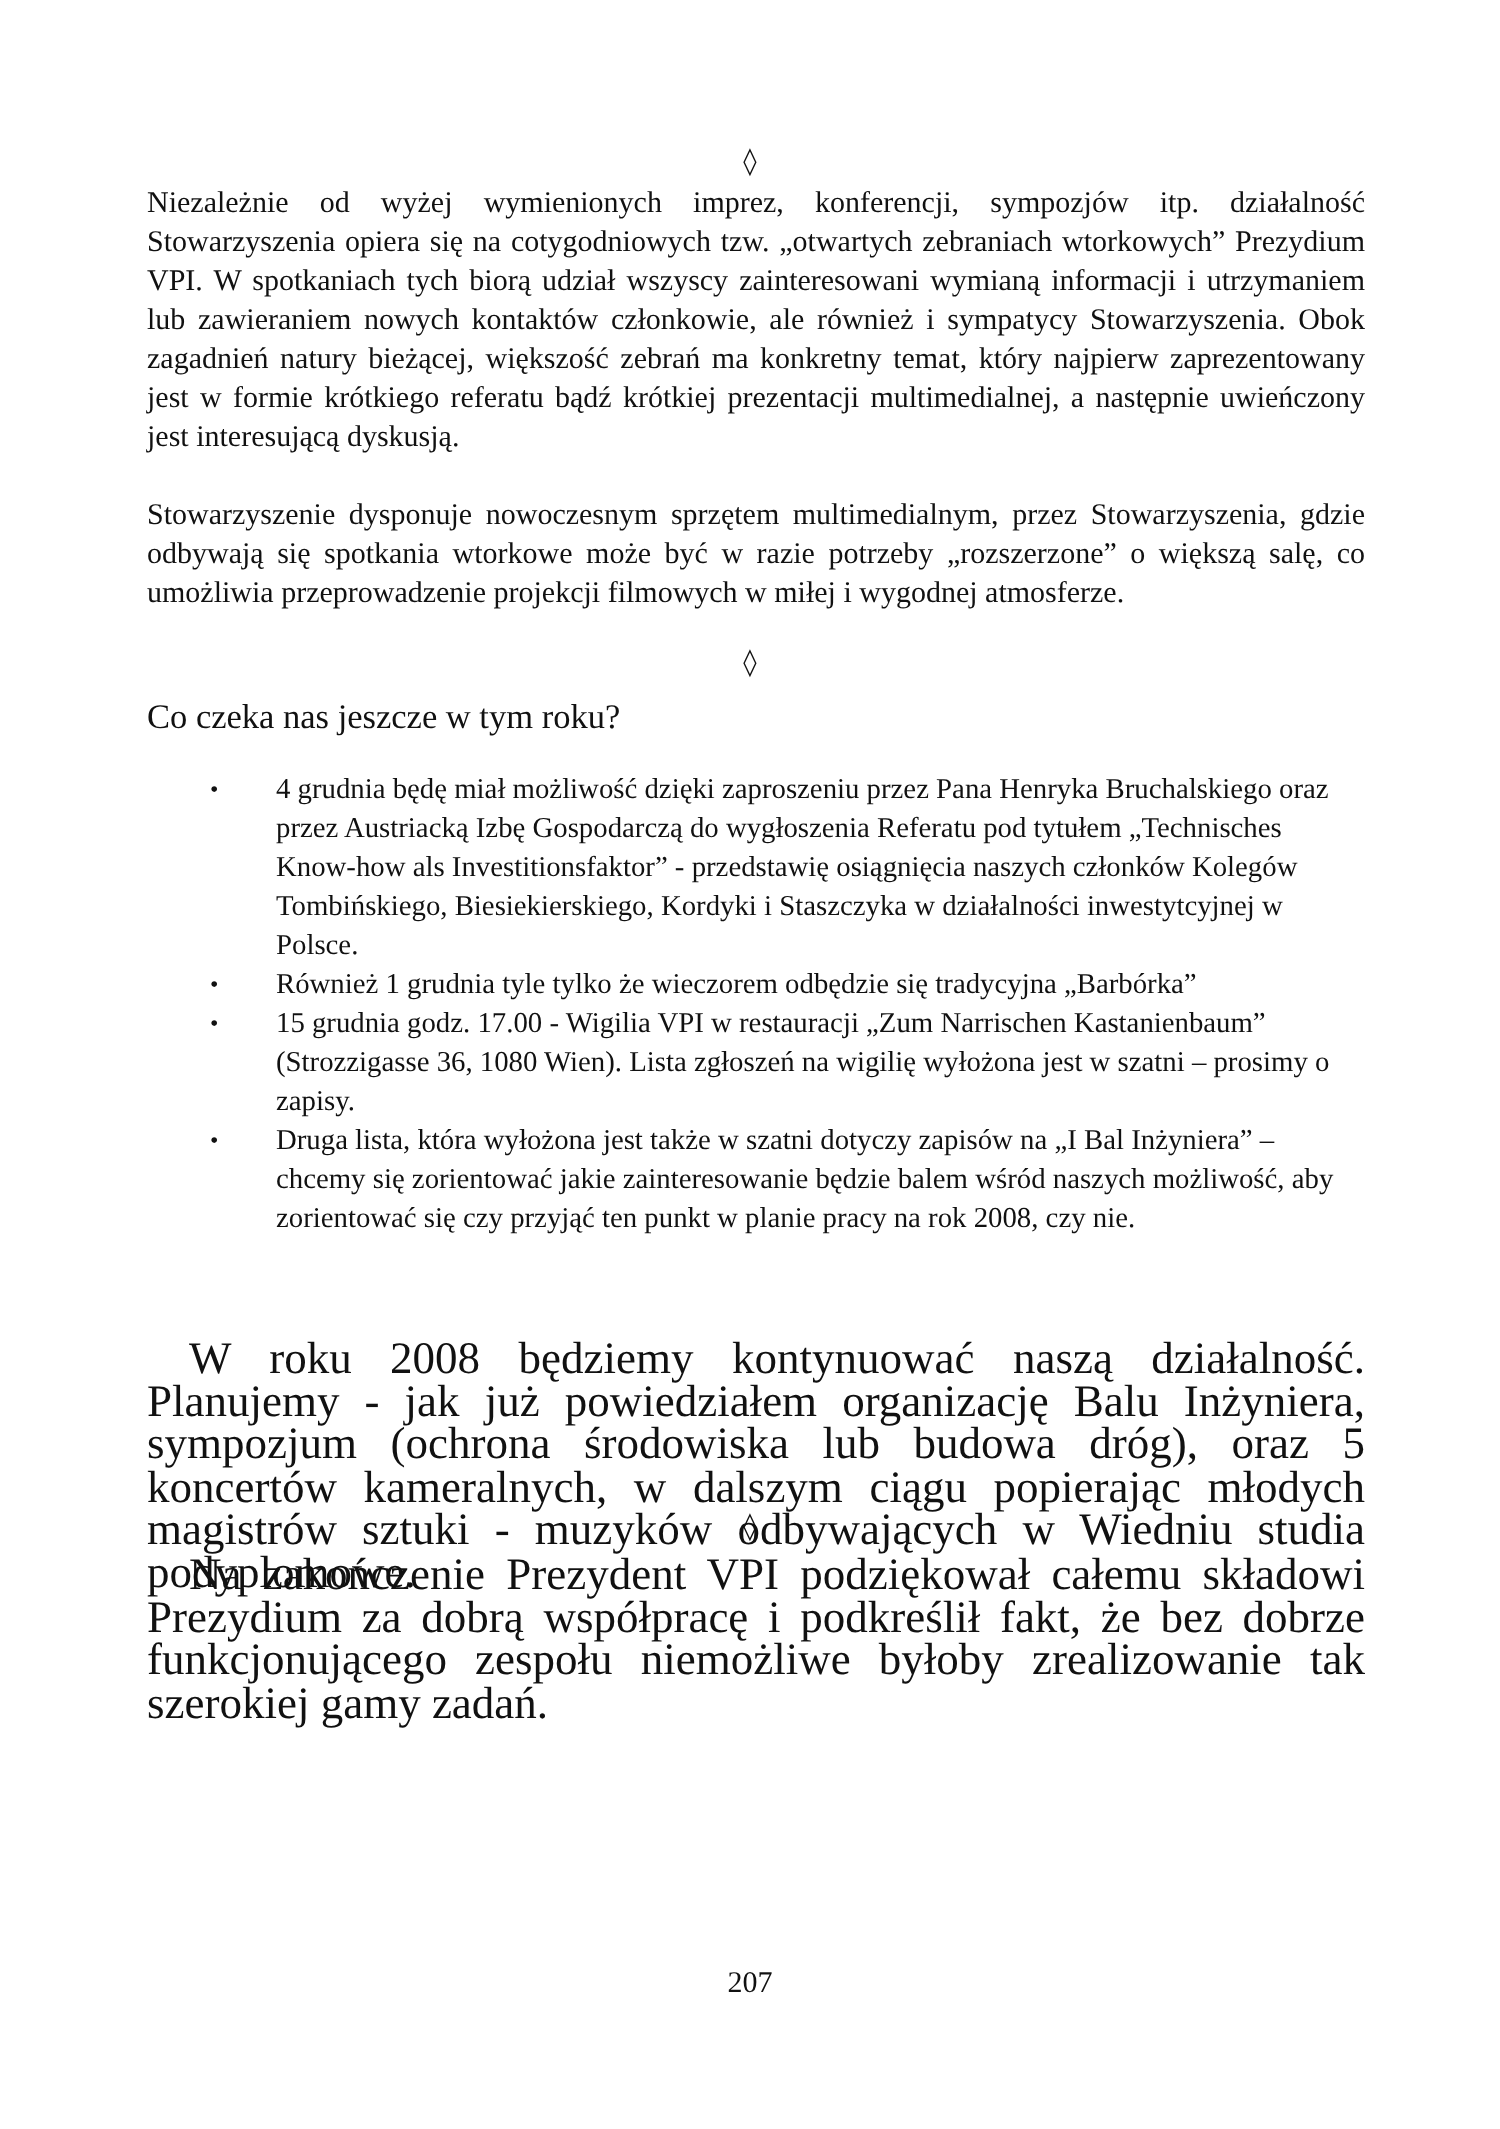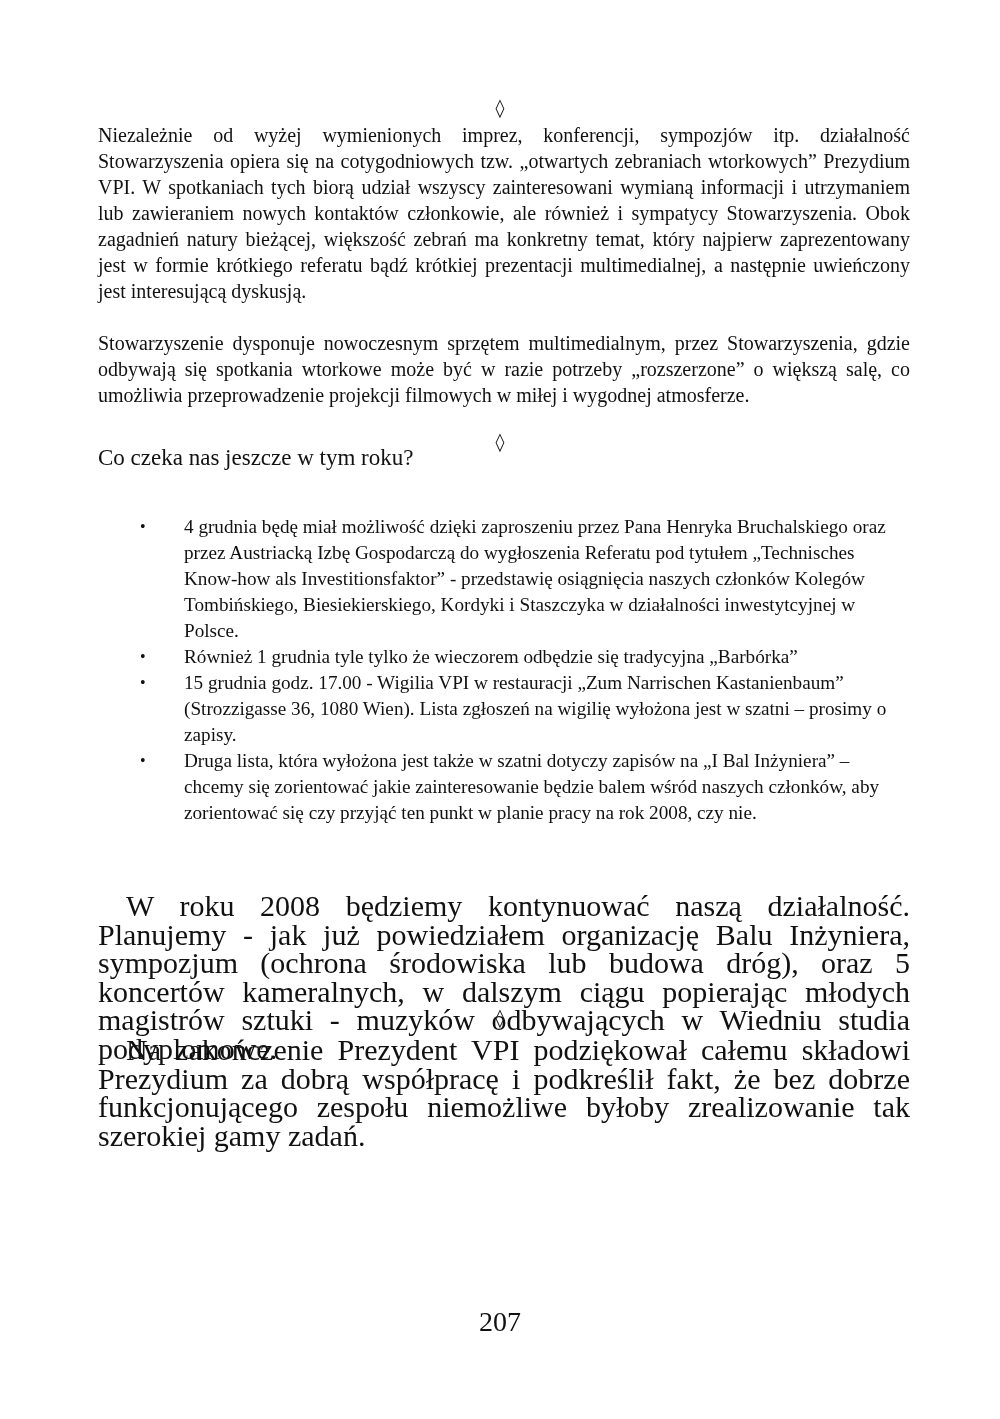--- a/index.html
+++ b/index.html
@@ -36,21 +36,21 @@
       width: 812px;
       font-size: 20px;
       line-height: 26px;
       text-align: justify;
       text-align-last: left;
       margin: 0;
     }
     .heading {
       position: absolute;
       left: 98px;
-      top: 443px;
+      top: 463px;
       font-size: 23px;
       line-height: 30px;
       margin: 0;
       font-weight: normal;
     }
     .bullet-list {
       position: absolute;
       left: 0;
       top: 514px;
       width: 1000px;
@@ -82,21 +82,21 @@
       text-align-last: left;
       text-indent: 28px;
       margin: 0;
     }
     .page-number {
       position: absolute;
       left: 0;
       top: 1305px;
       width: 1000px;
       text-align: center;
-      font-size: 28px;
+      font-size: 20px;
       line-height: 34px;
     }
   </style>
 </head>
 <body>
 
 <div class="page">
 
   <div class="divider" style="top:98px;">◊</div>
 
@@ -116,21 +116,21 @@
     <li class="bullet-item">
       <span class="bullet-dot">•</span>
       <span>Również 1 grudnia tyle tylko że wieczorem odbędzie się tradycyjna „Barbórka”</span>
     </li>
     <li class="bullet-item">
       <span class="bullet-dot">•</span>
       <span>15 grudnia godz. 17.00 - Wigilia VPI w restauracji „Zum Narrischen Kastanienbaum” (Strozzigasse 36, 1080 Wien). Lista zgłoszeń na wigilię wyłożona jest w szatni – prosimy o zapisy.</span>
     </li>
     <li class="bullet-item">
       <span class="bullet-dot">•</span>
-      <span>Druga lista, która wyłożona jest także w szatni dotyczy zapisów na „I Bal Inżyniera” – chcemy się zorientować jakie zainteresowanie będzie balem wśród naszych członków, aby zorientować się czy przyjąć ten punkt w planie pracy na rok 2008, czy nie.</span>
+      <span>Druga lista, która wyłożona jest także w szatni dotyczy zapisów na „I Bal Inżyniera” – chcemy się zorientować jakie zainteresowanie będzie balem wśród naszych możliwość, aby zorientować się czy przyjąć ten punkt w planie pracy na rok 2008, czy nie.</span>
     </li>
   </ul>
 
   <p class="para-large" style="top:892px;">W roku 2008 będziemy kontynuować naszą działalność. Planujemy - jak już powiedziałem organizację Balu Inżyniera, sympozjum (ochrona środowiska lub budowa dróg), oraz 5 koncertów kameralnych, w dalszym ciągu popierając młodych magistrów sztuki - muzyków odbywających w Wiedniu studia podyplomowe.</p>
 
   <div class="divider" style="top:1008px;">◊</div>
 
   <p class="para-large" style="top:1036px;">Na zakończenie Prezydent VPI podziękował całemu składowi Prezydium za dobrą współpracę i podkreślił fakt, że bez dobrze funkcjonującego zespołu niemożliwe byłoby zrealizowanie tak szerokiej gamy zadań.</p>
 
   <div class="page-number">207</div>

